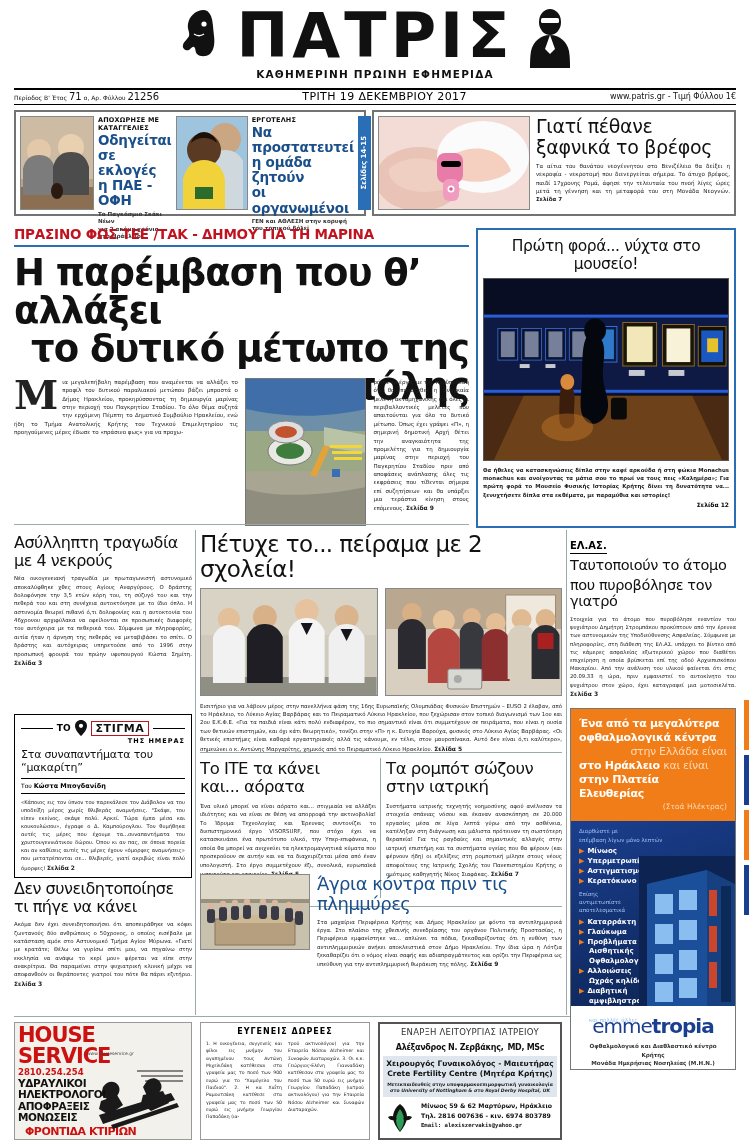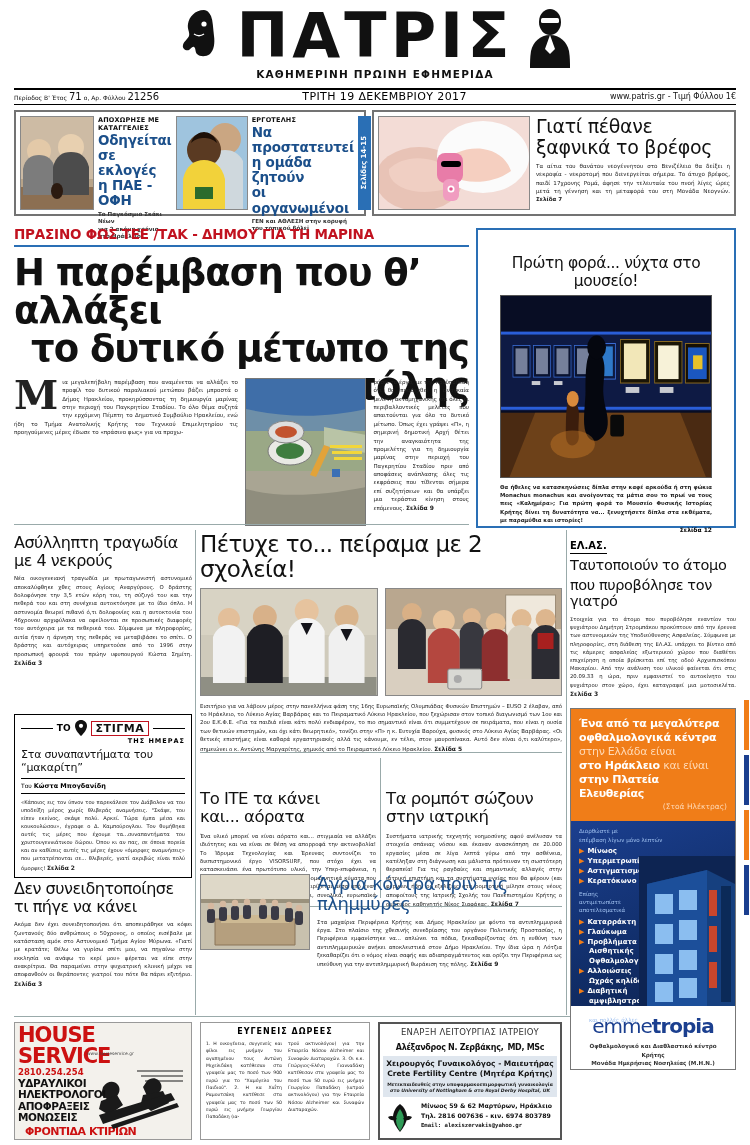--- a/index.html
+++ b/index.html
@@ -60,21 +60,21 @@
 
   .lead-body{position:absolute;left:14px;top:378px;width:455px;height:148px;display:flex;gap:7px;}
   .lb-text{width:225px;font-size:5.5px;line-height:1.52;text-align:justify;color:#222;position:relative;}
   .dropcap{float:left;font-size:40px;line-height:.82;font-weight:bold;margin:1px 4px 0 0;font-family:"DejaVu Serif","Liberation Serif",serif;}
   .lb-photo{width:120px;border:1px solid #777;position:relative;overflow:hidden;background:#6b8e5a;}
   .lb-text2{width:96px;font-size:5.5px;line-height:1.52;text-align:justify;color:#222;}
   .pg-ref{font-weight:bold;font-size:6px;}
 
   
   .museum{position:absolute;left:476px;top:228px;width:260px;height:300px;
-          border:2px solid #2a6fb5;box-sizing:border-box;padding:22px;background:#fff;}
+          border:2px solid #2a6fb5;box-sizing:border-box;padding:5px;background:#fff;}
   .mu-head{font-size:15.5px;color:#111;text-align:center;letter-spacing:-.4px;margin:2px 0 5px;}
   .mu-photo{width:100%;height:183px;position:relative;overflow:hidden;background:#0b1430;border:1px solid #555;box-sizing:border-box;}
   .mu-cap{font-size:5.4px;line-height:1.52;text-align:justify;margin-top:5px;color:#222;font-weight:bold;}
   .mu-pg{text-align:right;font-size:6px;font-weight:bold;margin-top:2px;}
 
   
   .hr{position:absolute;background:#9aa;height:1px;}
   .vr{position:absolute;background:#9aa;width:1px;}
 
   
@@ -116,21 +116,21 @@
   .col-r{position:absolute;left:570px;width:166px;}
   .cr-kick{font-size:10px;font-weight:bold;border-bottom:1px solid #000;padding-bottom:2px;display:inline-block;}
   .cr-h{font-size:14.5px;line-height:1.15;letter-spacing:-.4px;color:#111;margin-top:3px;}
   .cr-b{font-size:5.3px;line-height:1.55;text-align:justify;color:#222;margin-top:5px;}
 
   
   .emm{position:absolute;left:570px;top:708px;width:166px;height:362px;
        border:1px solid #777;box-sizing:border-box;overflow:hidden;background:#fff;}
   .emm-top{background:#f07d18;padding:8px 8px 10px;}
   .emm-l{font-size:11px;font-weight:bold;color:#fff;line-height:1.28;letter-spacing:-.3px;}
-  .emm-l.dim{color:#ffd9b5;font-weight:normal;}
+  .emm-l.dim{color:#ffd9b5;font-weight:normal;text-align:right;}
   .emm-l .dim{color:#ffd9b5;font-weight:normal;}
   .emm-paren{font-size:7.5px;color:#ffd9b5;text-align:right;margin-top:1px;}
   .emm-mid{position:relative;height:185px;background:linear-gradient(160deg,#1b3f8f 0%,#12306e 55%,#0d2452 100%);padding:7px 8px;box-sizing:border-box;}
   .emm-note{font-size:5.6px;color:#9fc0ef;line-height:1.3;margin-bottom:3px;}
   .emm-li{display:flex;align-items:flex-start;gap:3px;font-size:7px;color:#fff;font-weight:bold;line-height:1.28;margin-bottom:1px;}
   .emm-li .ar{color:#f07d18;font-size:7px;line-height:1.2;}
   .emm-li.plain{padding-left:10px;}
   .emm-bldg{position:absolute;right:0;bottom:0;width:96px;height:150px;overflow:hidden;}
   .emm-bot{background:#fff;padding:8px 6px;text-align:center;}
   .emm-logo{font-size:20px;letter-spacing:-1px;color:#1b3f8f;font-weight:normal;}
@@ -467,21 +467,21 @@
     </div>
     <div class="cc-b">
       <span>Εισιτήριο για να λάβουν μέρος στην πανελλήνια φάση της 16ης Ευρωπαϊκής Ολυμπιάδας Φυσικών Επιστημών – EUSO 2 έλαβαν, από το Ηράκλειο, το Λύκειο Αγίας Βαρβάρας και το Πειραματικό Λύκειο Ηρακλείου, που ξεχώρισαν στον τοπικό διαγωνισμό των 1ου και 2ου Ε.Κ.Φ.Ε. «Για τα παιδιά είναι κάτι πολύ ενδιαφέρον, το πιο σημαντικό είναι ότι συμμετέχουν σε πειράματα, που είναι η ουσία των θετικών επιστημών, και όχι κάτι θεωρητικό», τονίζει στην «Π» η κ. Ευτυχία Βαρούχα, φυσικός στο Λύκειο Αγίας Βαρβάρας. «Οι θετικές επιστήμες είναι καθαρά εργαστηριακές αλλά τις κάνουμε, εν τέλει, στον μαυροπίνακα. Αυτό δεν είναι ό,τι καλύτερο», σημειώνει ο κ. Αντώνης Μαργαρίτης, χημικός από το Πειραματικό Λύκειο Ηρακλείου.</span>
       <span class="pg-ref">Σελίδα 5</span>
     </div>
   </div>
 
   <div class="hr" style="left:200px;top:752px;width:362px;"></div>
   <div class="vr" style="left:380px;top:758px;height:140px;"></div>
 
-  <div class="two-up" style="top:790px;">
+  <div class="two-up" style="top:760px;">
     <div class="tu">
       <div class="tu-h">Το ΙΤΕ τα κάνει</div>
       <div class="tu-h">και... αόρατα</div>
       <div class="tu-b">
         <span>Ένα υλικό μπορεί να είναι αόρατο και... στιγμιαία να αλλάξει ιδιότητες και να είναι σε θέση να απορροφά την ακτινοβολία! Το Ίδρυμα Τεχνολογίας και Έρευνας συντονίζει το διεπιστημονικό έργο VISORSURF, που στόχο έχει να κατασκευάσει ένα πρωτότυπο υλικό, την Υπερ-επιφάνεια, η οποία θα μπορεί να ανιχνεύει τα ηλεκτρομαγνητικά κύματα που προσκρούουν σε αυτήν και να τα διαχειρίζεται μέσα από έναν υπολογιστή. Στο έργο συμμετέχουν έξι, συνολικά, ευρωπαϊκά ινστιτούτα και εταιρείες.</span>
         <span class="pg-ref">Σελίδα 5</span>
       </div>
     </div>
     <div class="tu">
       <div class="tu-h">Τα ρομπότ σώζουν</div>

